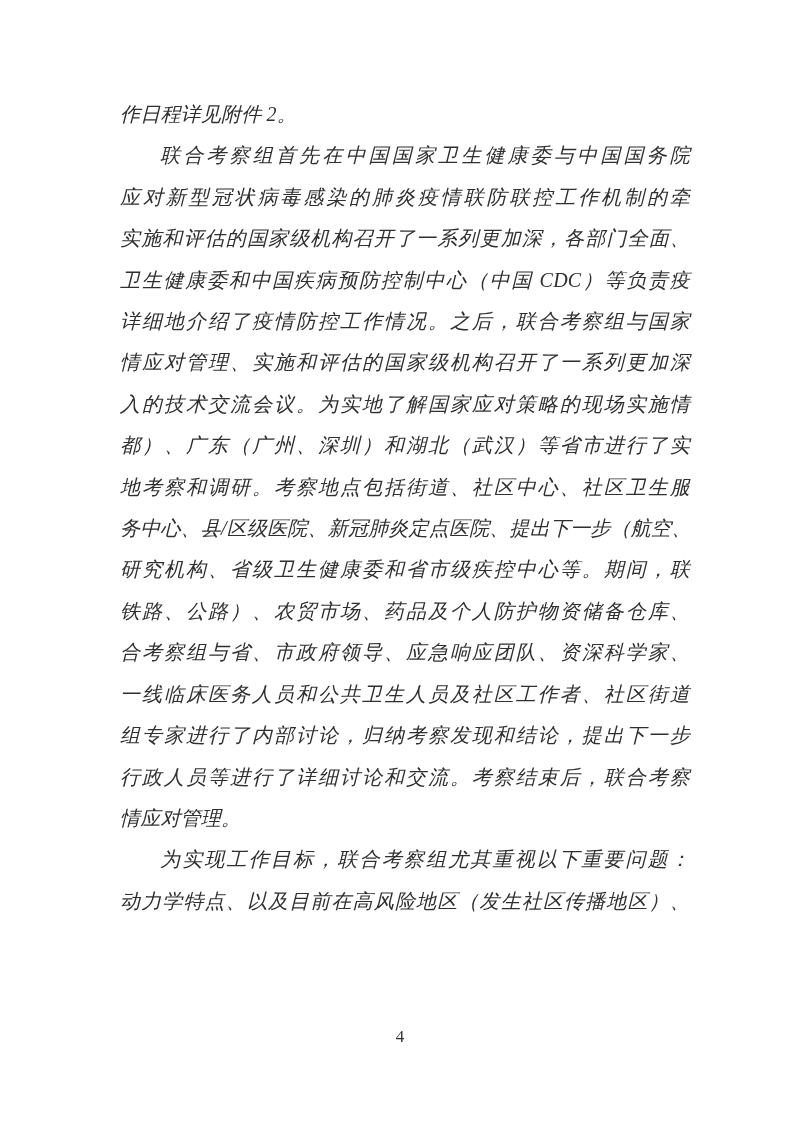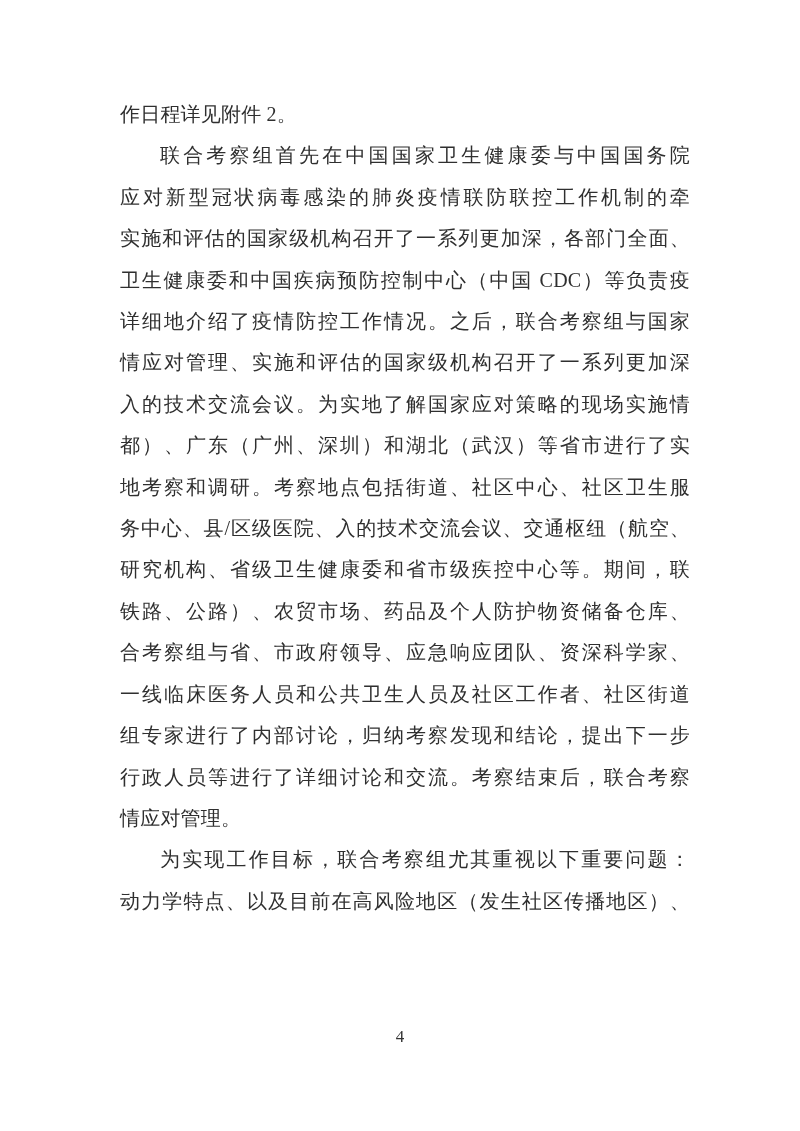--- a/index.html
+++ b/index.html
@@ -22,20 +22,21 @@
     width: 570px;
     color: #2f2f2f;
     font-size: 20px;
     line-height: 41.4px;
   }
   .line {
     text-align: justify;
     text-align-last: justify;
     white-space: nowrap;
     letter-spacing: 0.2px;
+    font-style: italic;
   }
   .line.indent {
     text-indent: 2em;
   }
   .line.para-end {
     text-align-last: left;
     white-space: normal;
   }
   .page-number {
     position: absolute;
@@ -56,21 +57,21 @@
       <div class="line para-end">作日程详见附件 2。</div>
       <div class="line indent">联合考察组首先在中国国家卫生健康委与中国国务院</div>
       <div class="line">应对新型冠状病毒感染的肺炎疫情联防联控工作机制的牵</div>
       <div class="line">实施和评估的国家级机构召开了一系列更加深，各部门全面、</div>
       <div class="line">卫生健康委和中国疾病预防控制中心（中国 CDC）等负责疫</div>
       <div class="line">详细地介绍了疫情防控工作情况。之后，联合考察组与国家</div>
       <div class="line">情应对管理、实施和评估的国家级机构召开了一系列更加深</div>
       <div class="line">入的技术交流会议。为实地了解国家应对策略的现场实施情</div>
       <div class="line">都）、广东（广州、深圳）和湖北（武汉）等省市进行了实</div>
       <div class="line">地考察和调研。考察地点包括街道、社区中心、社区卫生服</div>
-      <div class="line">务中心、县/区级医院、入的技术交流会议、交通枢纽（航空、</div>
+      <div class="line">务中心、县/区级医院、新冠肺炎定点医院、提出下一步（航空、</div>
       <div class="line">研究机构、省级卫生健康委和省市级疾控中心等。期间，联</div>
       <div class="line">铁路、公路）、农贸市场、药品及个人防护物资储备仓库、</div>
       <div class="line">合考察组与省、市政府领导、应急响应团队、资深科学家、</div>
       <div class="line">一线临床医务人员和公共卫生人员及社区工作者、社区街道</div>
       <div class="line">组专家进行了内部讨论，归纳考察发现和结论，提出下一步</div>
       <div class="line">行政人员等进行了详细讨论和交流。考察结束后，联合考察</div>
       <div class="line para-end">情应对管理。</div>
       <div class="line indent">为实现工作目标，联合考察组尤其重视以下重要问题：</div>
       <div class="line">动力学特点、以及目前在高风险地区（发生社区传播地区）、</div>
     </div>

